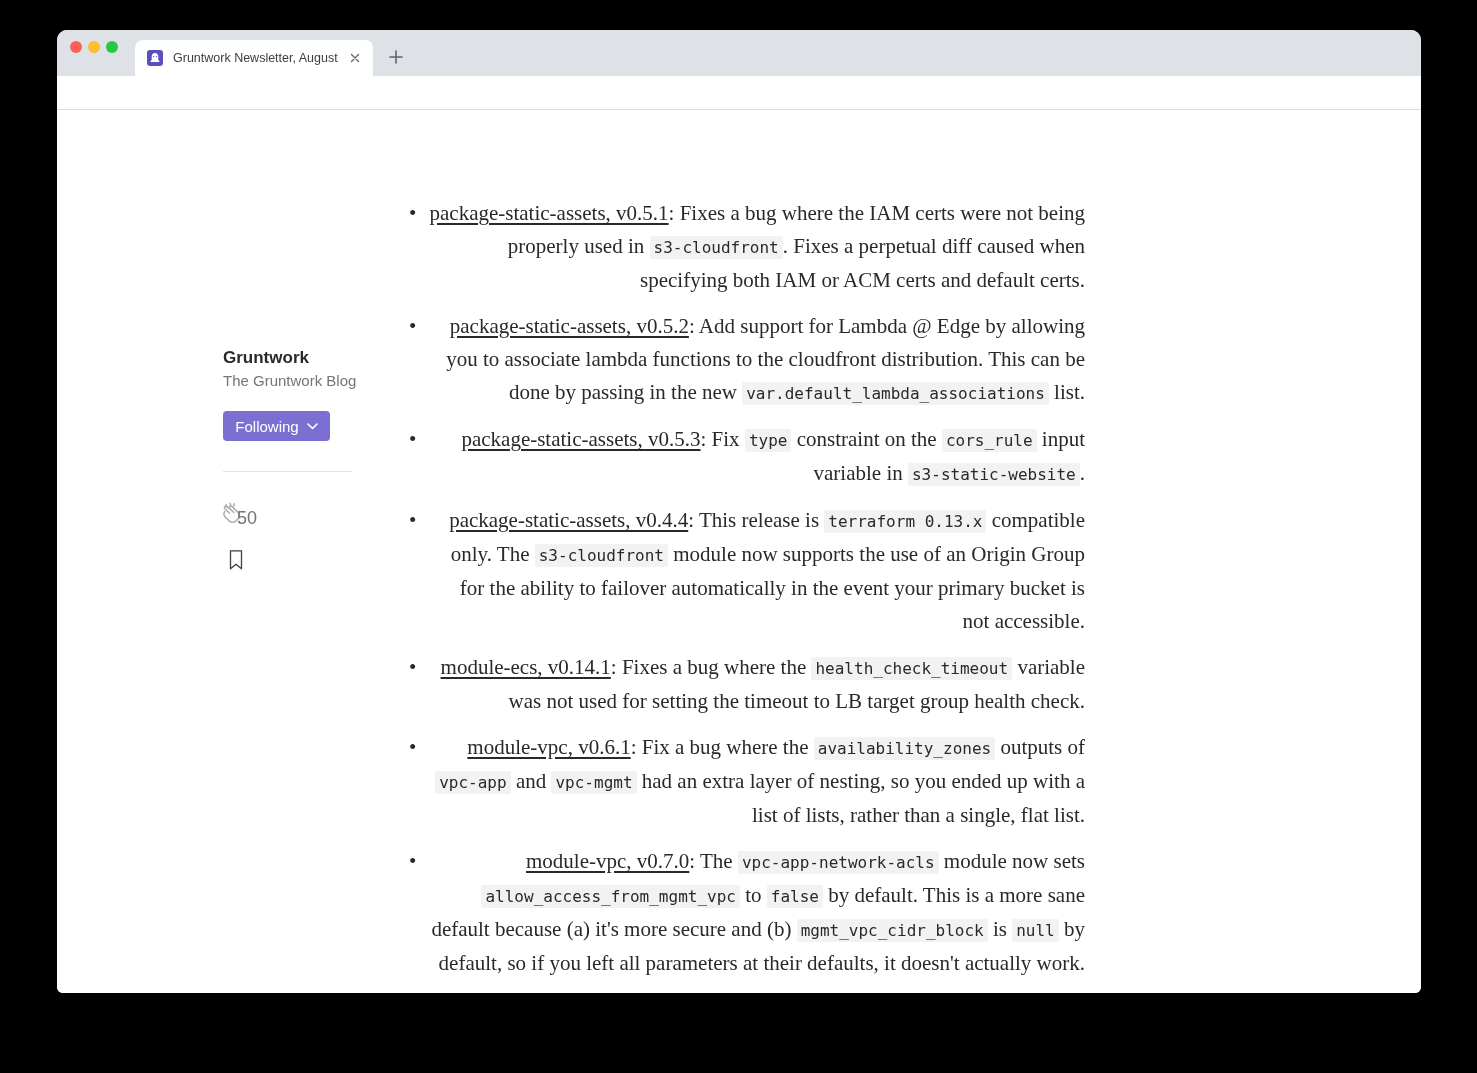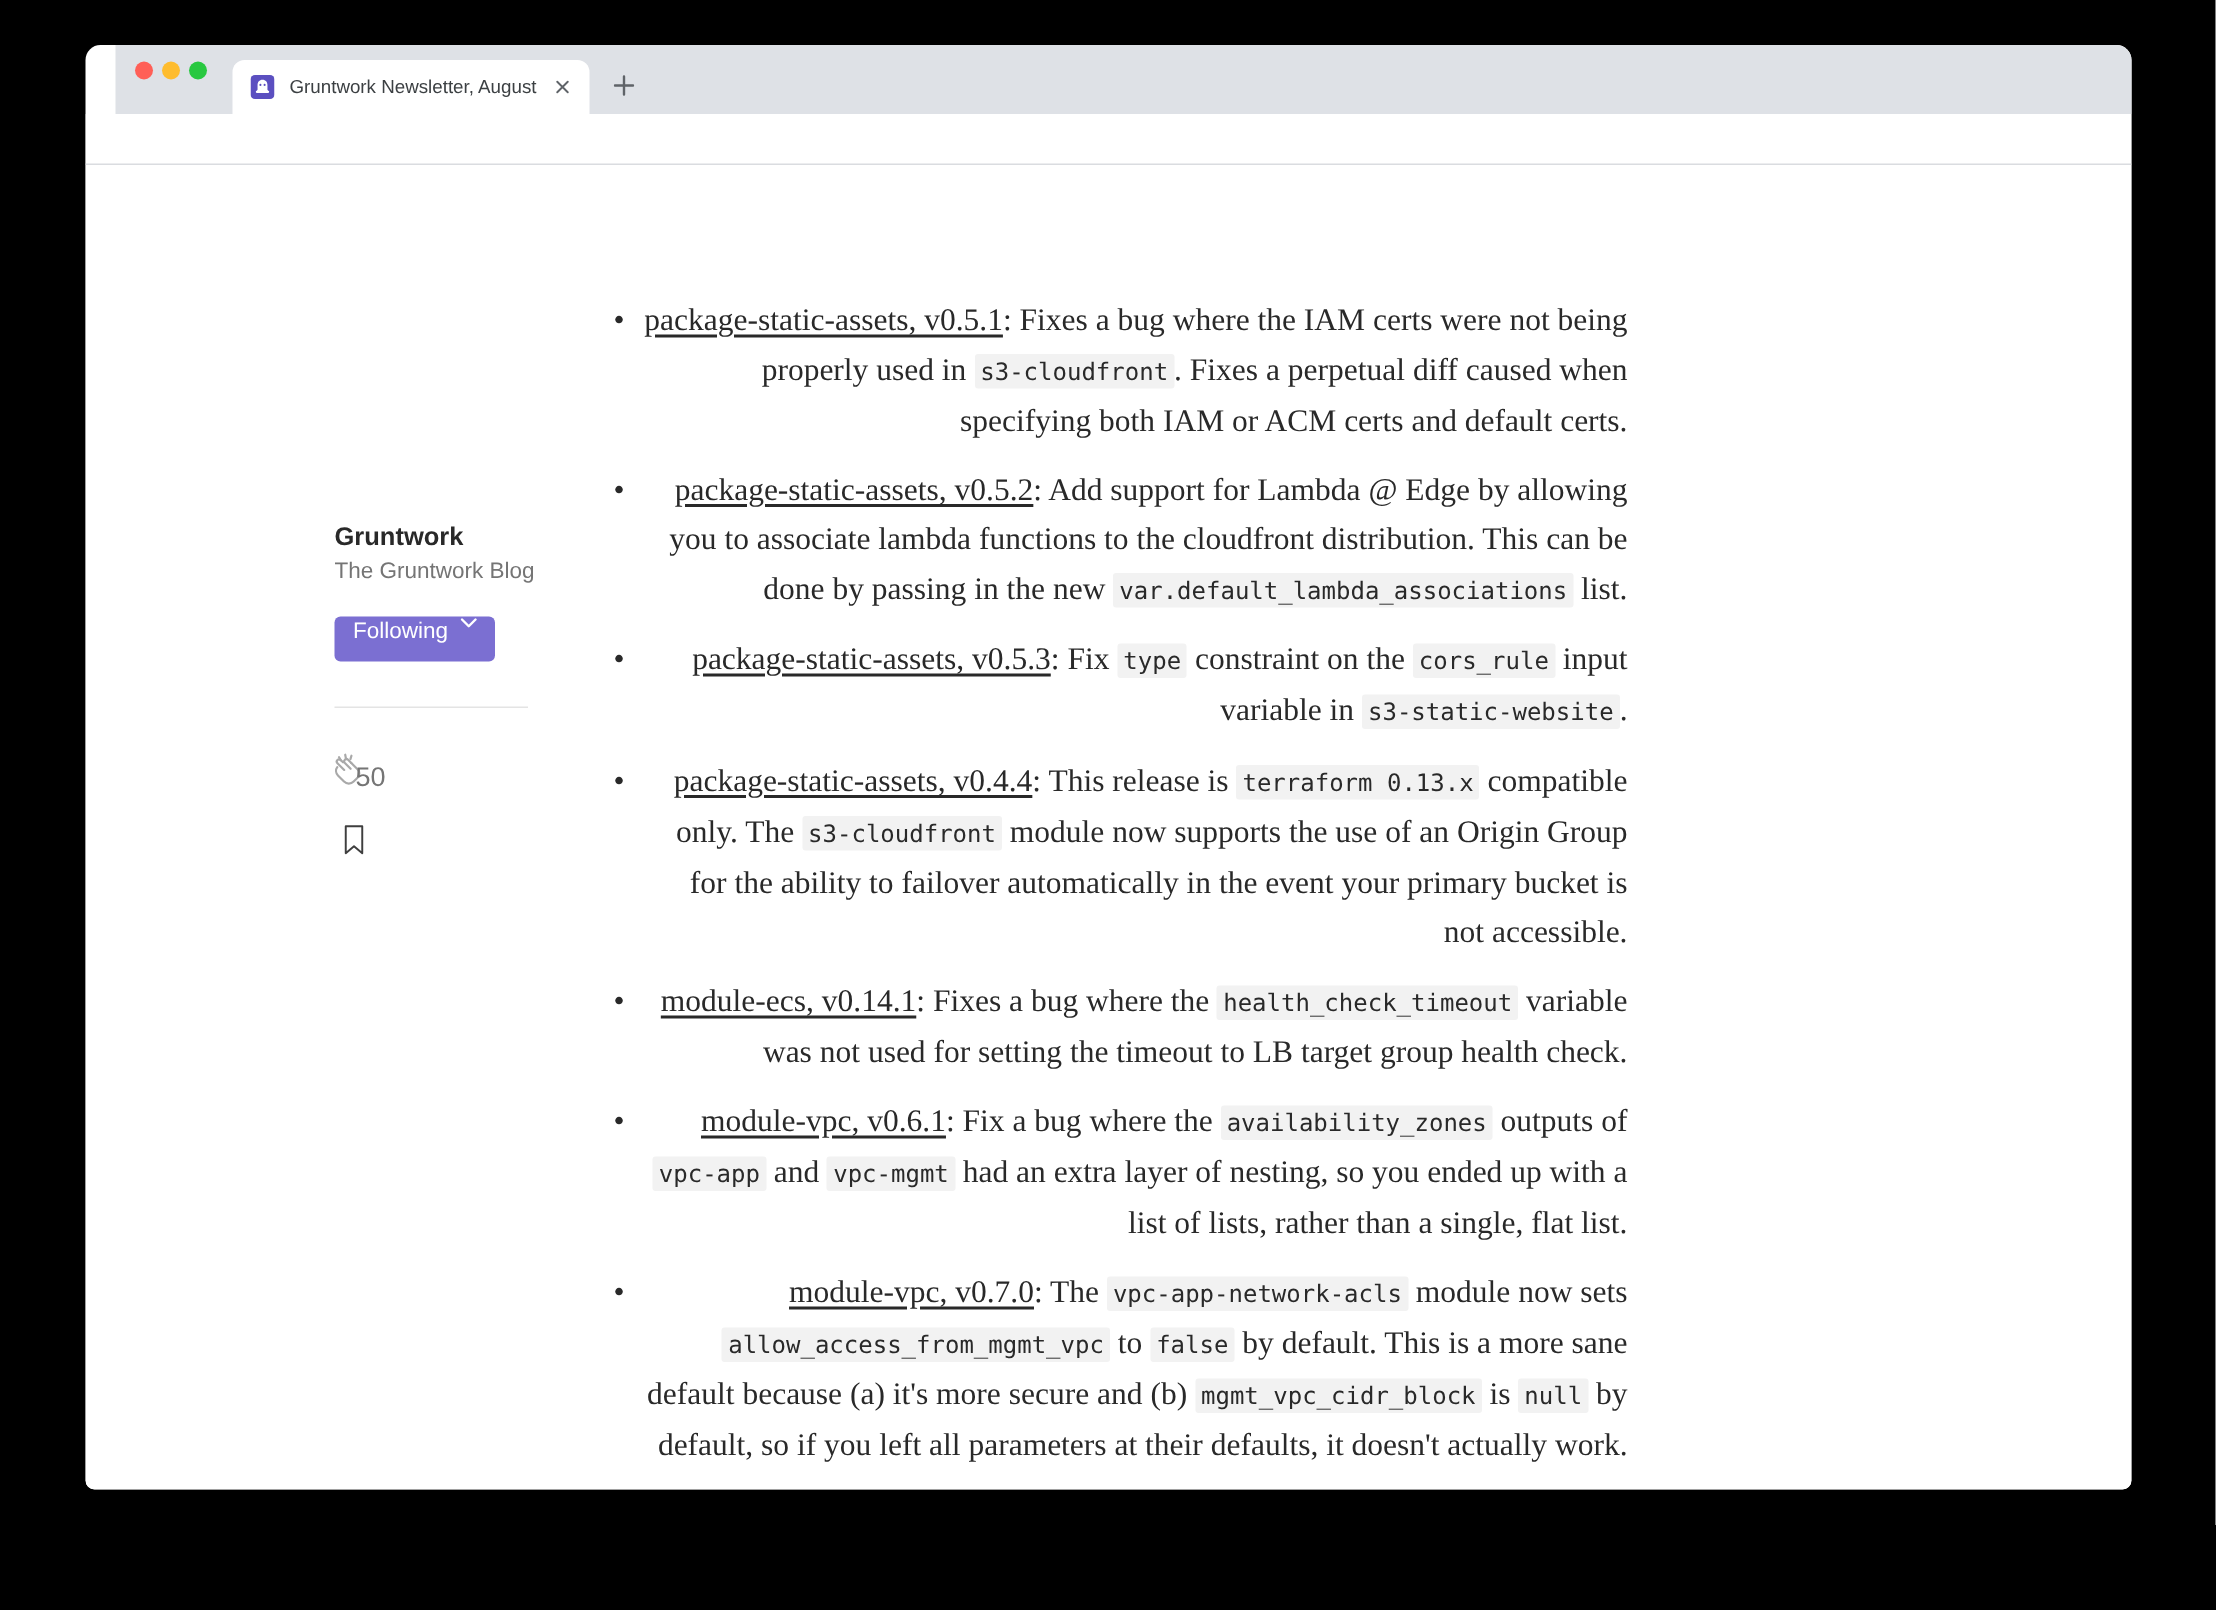--- a/index.html
+++ b/index.html
@@ -10,21 +10,21 @@
   html,body{margin:0;padding:0;}
   body{
     width:1477px;height:1073px;background:#000;position:relative;overflow:hidden;
     font-family:"Liberation Sans",sans-serif;
   }
   .window{
     position:absolute;left:57px;top:30px;width:1364px;height:963px;
     background:#fff;border-radius:10px 10px 6px 6px;overflow:hidden;
   }
   
-  .tabstrip{position:absolute;left:0;top:0;width:100%;height:46px;background:var(--tabstrip);margin-left:20px;}
+  .tabstrip{position:absolute;left:0;top:0;width:100%;height:46px;background:var(--tabstrip);}
   .traffic{position:absolute;top:11px;width:12px;height:12px;border-radius:50%;}
   .t-red{left:13px;background:#ff5f57;}
   .t-yellow{left:31px;background:#febc2e;}
   .t-green{left:49px;background:#28c840;}
   .tab{
     position:absolute;left:78px;top:10px;width:238px;height:36px;background:#fff;
     border-radius:8px 8px 0 0;display:flex;align-items:center;padding:0 10px 0 12px;
   }
   .tab .favicon{width:16px;height:16px;flex:0 0 16px;}
   .tab .tab-title{
@@ -59,21 +59,21 @@
     border:1px solid #2c2c2c;
   }
   .menu-dots{position:absolute;left:1334px;top:53px;width:18px;height:20px;display:flex;align-items:center;justify-content:center;}
   
   .page{position:absolute;left:0;top:80px;width:100%;height:883px;background:#fff;}
   .pub-name{position:absolute;left:166px;top:238px;font-size:17px;font-weight:bold;color:var(--text);}
   .pub-tagline{position:absolute;left:166px;top:262px;font-size:15px;color:var(--muted);}
   .follow-btn{
     position:absolute;left:166px;top:301px;width:107px;height:30px;background:var(--accent);
     border:none;border-radius:4px;color:#fff;font-size:15px;font-family:"Liberation Sans",sans-serif;
-    display:flex;justify-content:center;gap:8px;cursor:pointer;
+    display:flex;align-items:center;justify-content:center;gap:8px;cursor:pointer;
   }
   .side-divider{position:absolute;left:166px;top:361px;width:129px;height:1px;background:#e4e4e4;}
   .clap-btn{position:absolute;left:162px;top:390px;width:27px;height:27px;background:none;border:none;padding:0;cursor:pointer;}
   .clap-count{position:absolute;left:180px;top:398px;font-size:18px;color:var(--muted);}
   .bookmark-btn{position:absolute;left:169px;top:438px;width:20px;height:24px;background:none;border:none;padding:0;cursor:pointer;}
   
   .release-list{
     position:absolute;left:371px;top:87px;width:657px;margin:0;padding:0;list-style:none;
     font-family:"Liberation Serif",serif;font-size:21px;line-height:33px;color:var(--text);text-align:right;
   }

